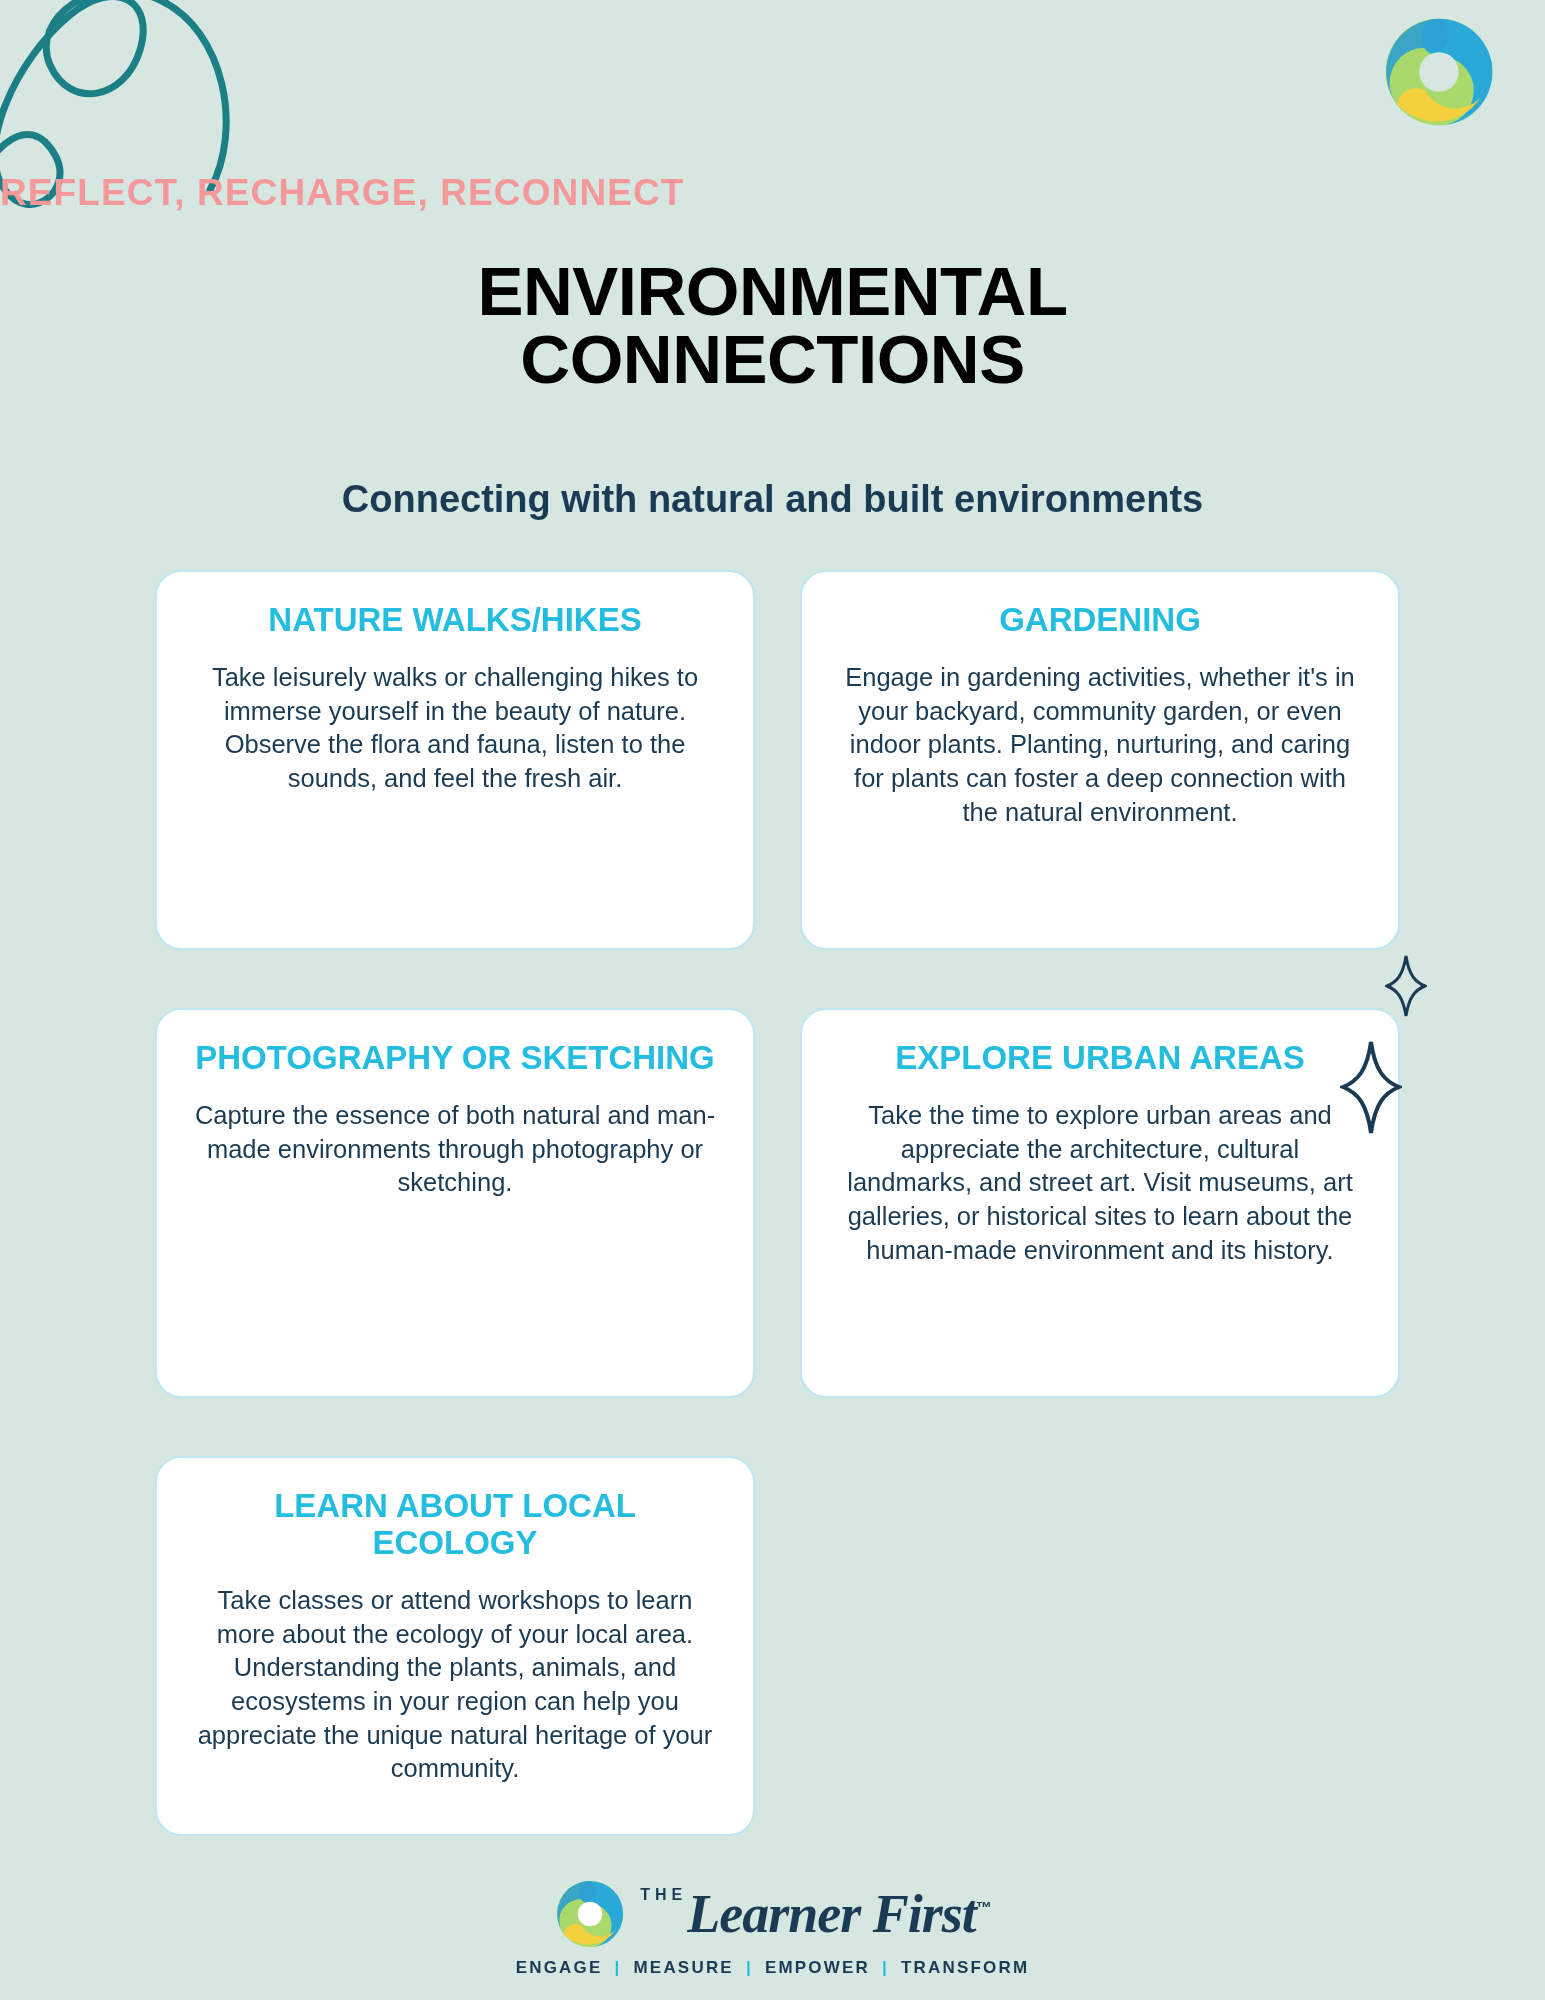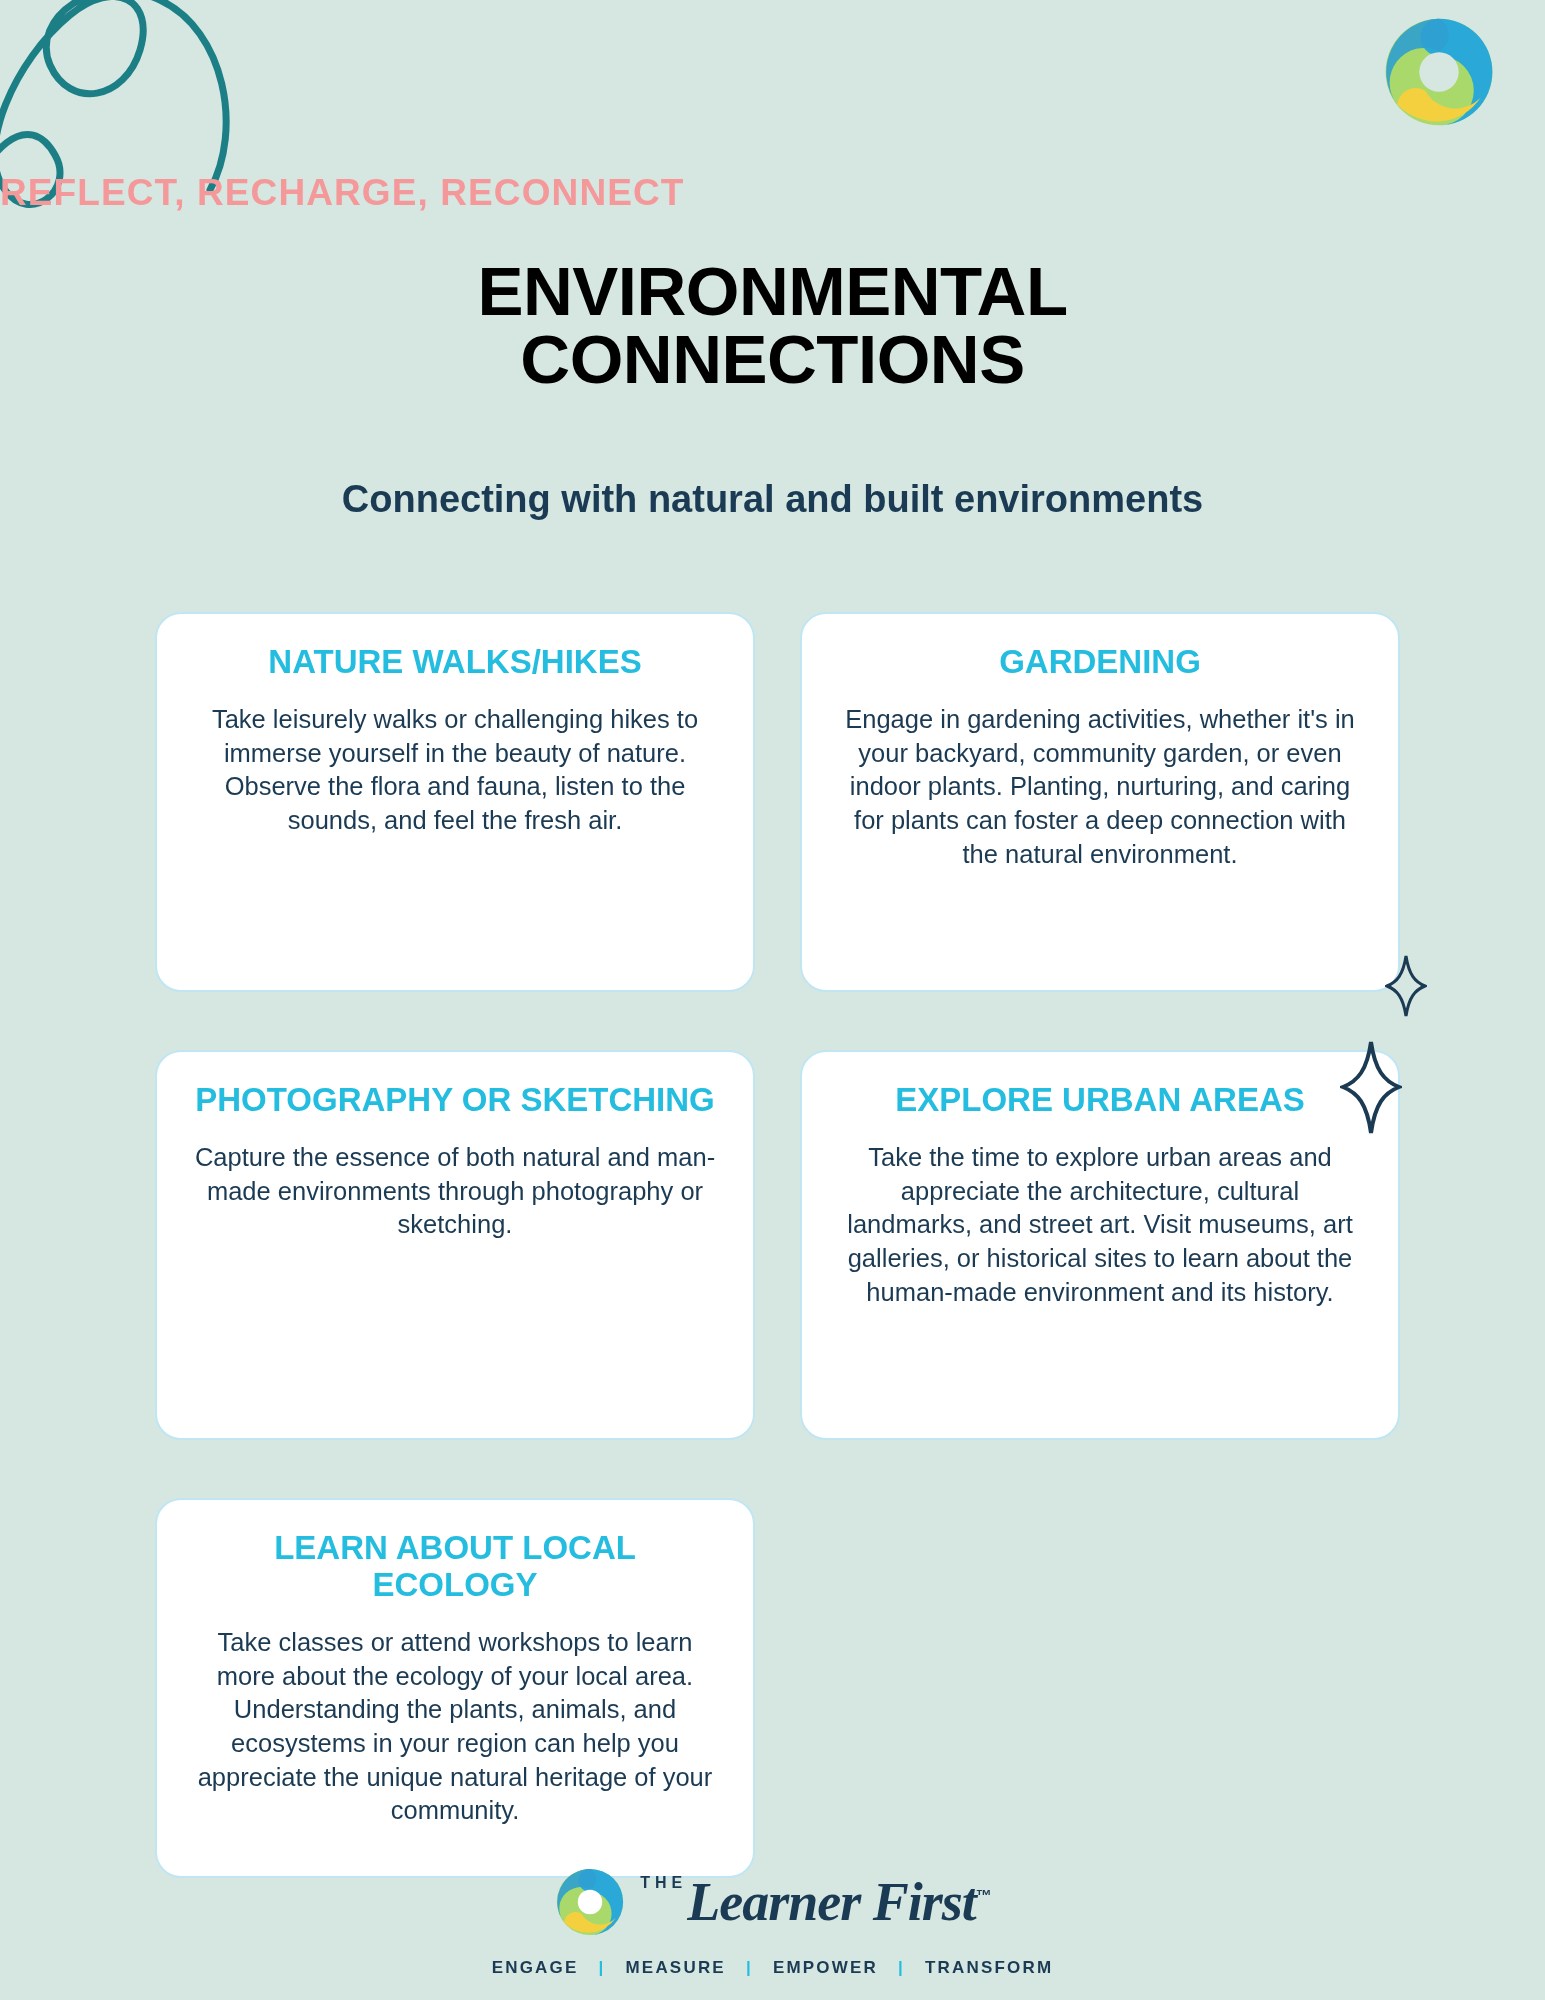--- a/index.html
+++ b/index.html
@@ -75,21 +75,20 @@
   
   .grid {
     position: absolute;
     top: 570px;
     left: 155px;
     width: 1245px;
     display: grid;
     grid-template-columns: 600px 600px;
     column-gap: 45px;
     row-gap: 58px;
-    margin-top: 42px;
   }
   .card {
     background: #ffffff;
     border: 2px solid #bfe6f2;
     border-radius: 26px;
     padding: 30px 36px 34px 36px;
     min-height: 380px;
   }
   .card-title {
     text-align: center;
@@ -148,27 +147,27 @@
     color: #1b3a53;
     letter-spacing: -1px;
   }
   .tm {
     font-family: "Liberation Sans", sans-serif;
     font-size: 16px;
     font-style: normal;
     vertical-align: super;
   }
   .footer-tags {
-    margin-top: 20px;
+    margin-top: 8px;
     font-size: 17px;
     font-weight: bold;
     letter-spacing: 2.2px;
     color: #1b3a53;
     display: flex;
-    gap: 20px;
+    gap: 12px;
     align-items: center;
     justify-content: space-between;
   }
   .footer-tags .sep { color: #24bde0; }
 </style>
 </head>
 <body>
 
 <div class="page">
 

